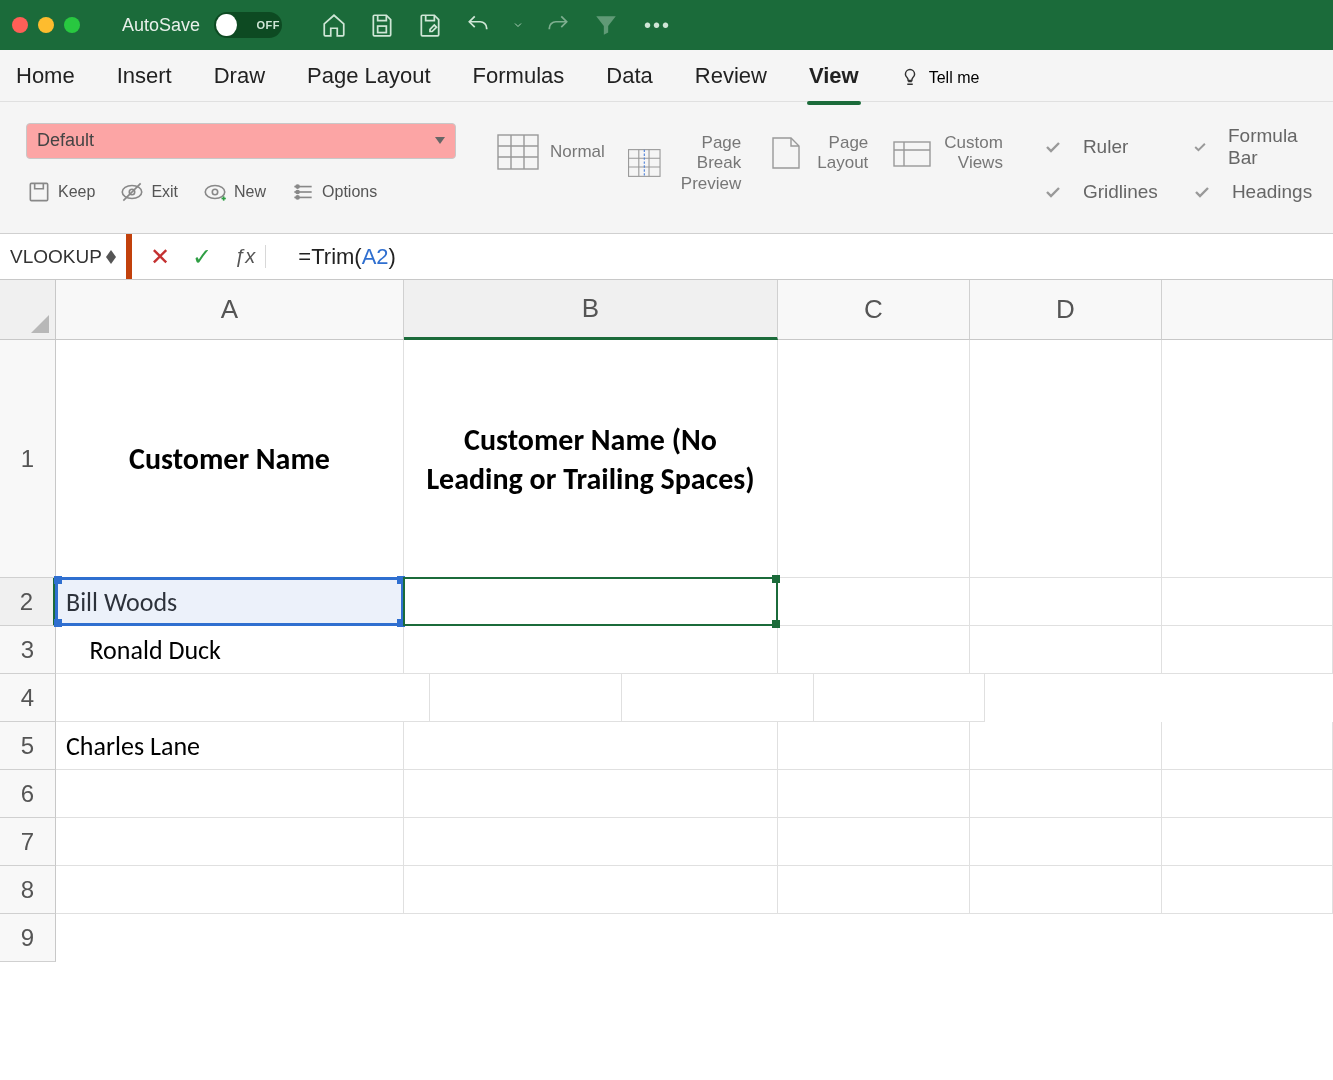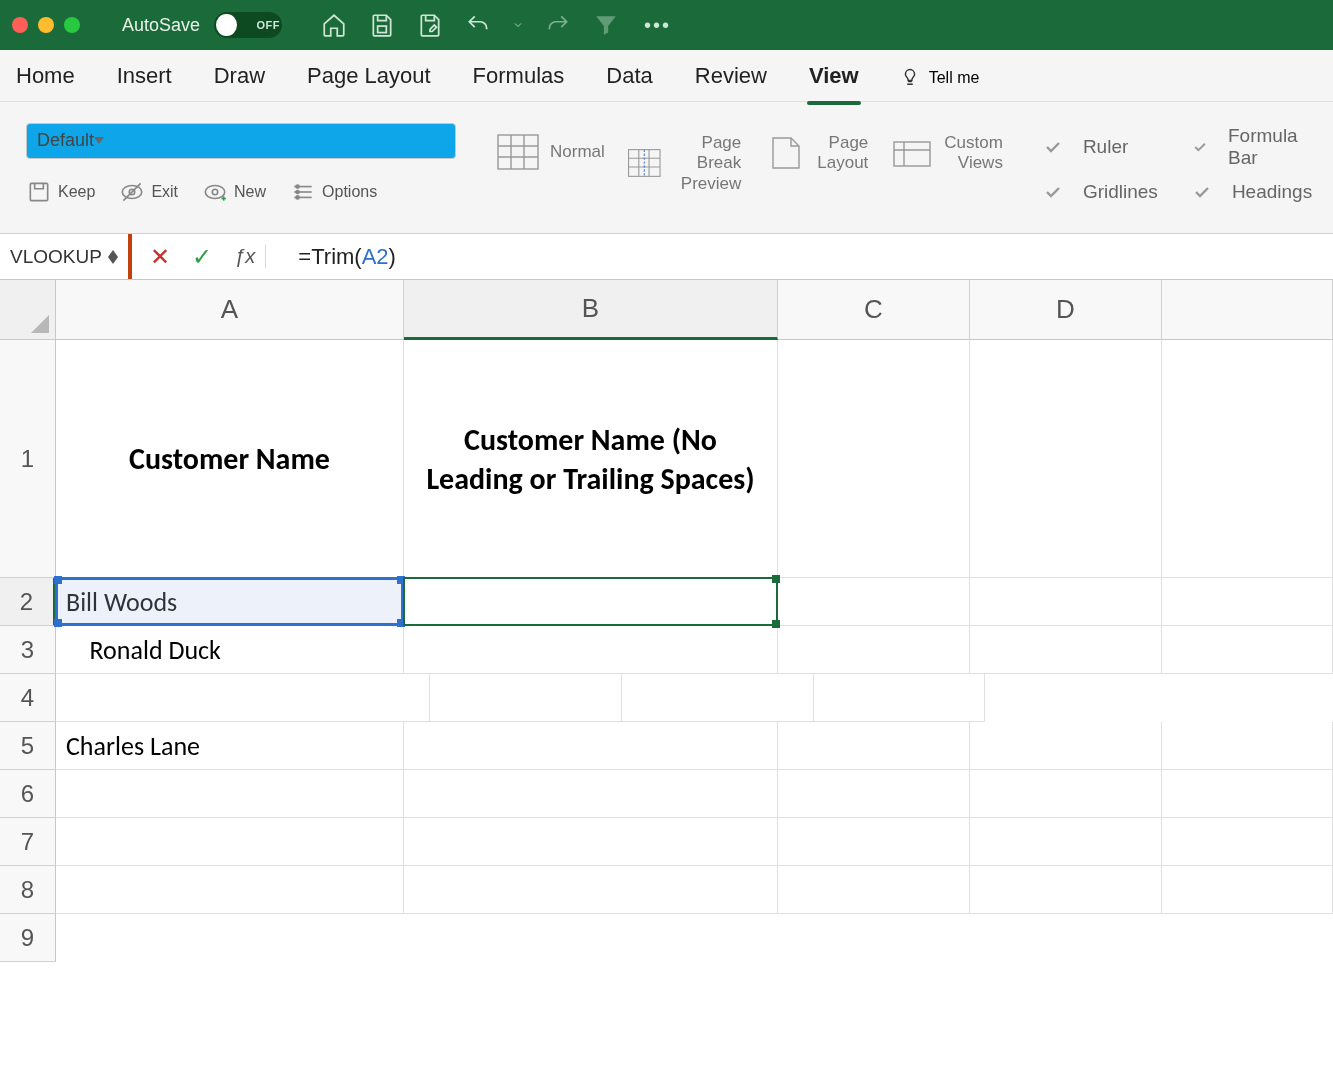--- a/index.html
+++ b/index.html
@@ -26,35 +26,35 @@
 .ribbon-tab { font-size: 22px; color: #222; cursor: pointer; padding: 6px 2px; font-weight: 400; }
 .ribbon-tab.active { font-weight: 700; position: relative; }
 .ribbon-tab.active::after { content: ""; position: absolute; left: 0; right: 0; bottom: -10px; height: 4px; background: #1b6b3a; border-radius: 2px; }
 .tellme-wrap { display: flex; align-items: flex-end; gap: 8px; }
 .bulb-icon { width: 22px; height: 22px; }
 
 
 .ribbon-body { background: #f5f5f5; height: 132px; display: flex; align-items: center; padding: 0 12px 8px 12px; border-bottom: 1px solid #d0d0d0; }
 .ribbon-group { display: flex; flex-direction: column; gap: 12px; padding: 0 14px; }
 .ribbon-sep { width: 1px; height: 95px; background: #d8d8d8; margin: 0 6px; }
-.zoom-select { width: 430px; height: 36px; border: 1px solid #c8c8c8; border-radius: 4px; background: #0ea5e9; padding: 0 10px; font-size: 18px; color: #444; display: flex; align-items: center; justify-content: flex-start; }
+.zoom-select { width: 430px; height: 36px; border: 1px solid #c8c8c8; border-radius: 4px; background: #fca5a5; padding: 0 10px; font-size: 18px; color: #444; display: flex; align-items: center; justify-content: space-between; }
 .chev-down { width: 0; height: 0; border-left: 5px solid transparent; border-right: 5px solid transparent; border-top: 7px solid #666; }
 .sheet-opts { display: flex; gap: 24px; align-items: center; padding-top:8px; }
 .sheet-opt { display: flex; align-items: center; gap: 6px; color: #555; font-size: 16px; }
 .sheet-opt svg { width: 26px; height: 26px; stroke: #888; fill: none; stroke-width: 1.5; }
 .views-row { display: flex; gap: 22px; align-items: flex-start; }
 .view-item { display: flex; flex-direction: row; align-items: center; gap: 10px; color: #777; font-size: 17px; text-align: right; line-height: 1.2; }
 .view-item svg { width: 44px; height: 38px; stroke: #999; fill: none; stroke-width: 1.4; }
 .show-grid { display: grid; grid-template-columns: auto auto; gap: 12px 34px; }
 .show-item { display: flex; align-items: center; gap: 20px; color: #666; font-size: 19px; }
 .check-icon { width: 20px; height: 20px; }
 
 
 .formula-bar { height: 46px; background: #fff; border-bottom: 1px solid #c8c8c8; display: flex; align-items: center; }
-.name-box { width: 132px; height: 100%; border-right: 4px solid #c2410c; display: flex; align-items: center; padding: 0 10px; font-size: 19px; color: #333; justify-content: space-between; }
+.name-box { width: 132px; height: 100%; border-right: 6px solid #c2410c; display: flex; align-items: center; padding: 0 10px; font-size: 19px; color: #333; justify-content: space-between; }
 .name-steppers { display: flex; flex-direction: column; gap: 0px; }
 .stp { width: 0; height: 0; border-left: 5px solid transparent; border-right: 5px solid transparent; cursor: pointer; }
 .stp.up { border-bottom: 7px solid #555; }
 .stp.dn { border-top: 7px solid #555; }
 .fb-btns { display: flex; align-items: center; gap: 22px; padding: 0 18px; }
 .fb-x { color: #c43131; font-size: 24px; font-weight: 400; }
 .fb-chk { color: #2f9e44; font-size: 24px; }
 .fx-label { font-style: italic; font-size: 20px; color: #555; padding-right: 10px; border-right: 1px solid #d8d8d8; }
 .formula-input { flex: 1; padding: 0 14px; font-size: 22px; color: #222; }
 

